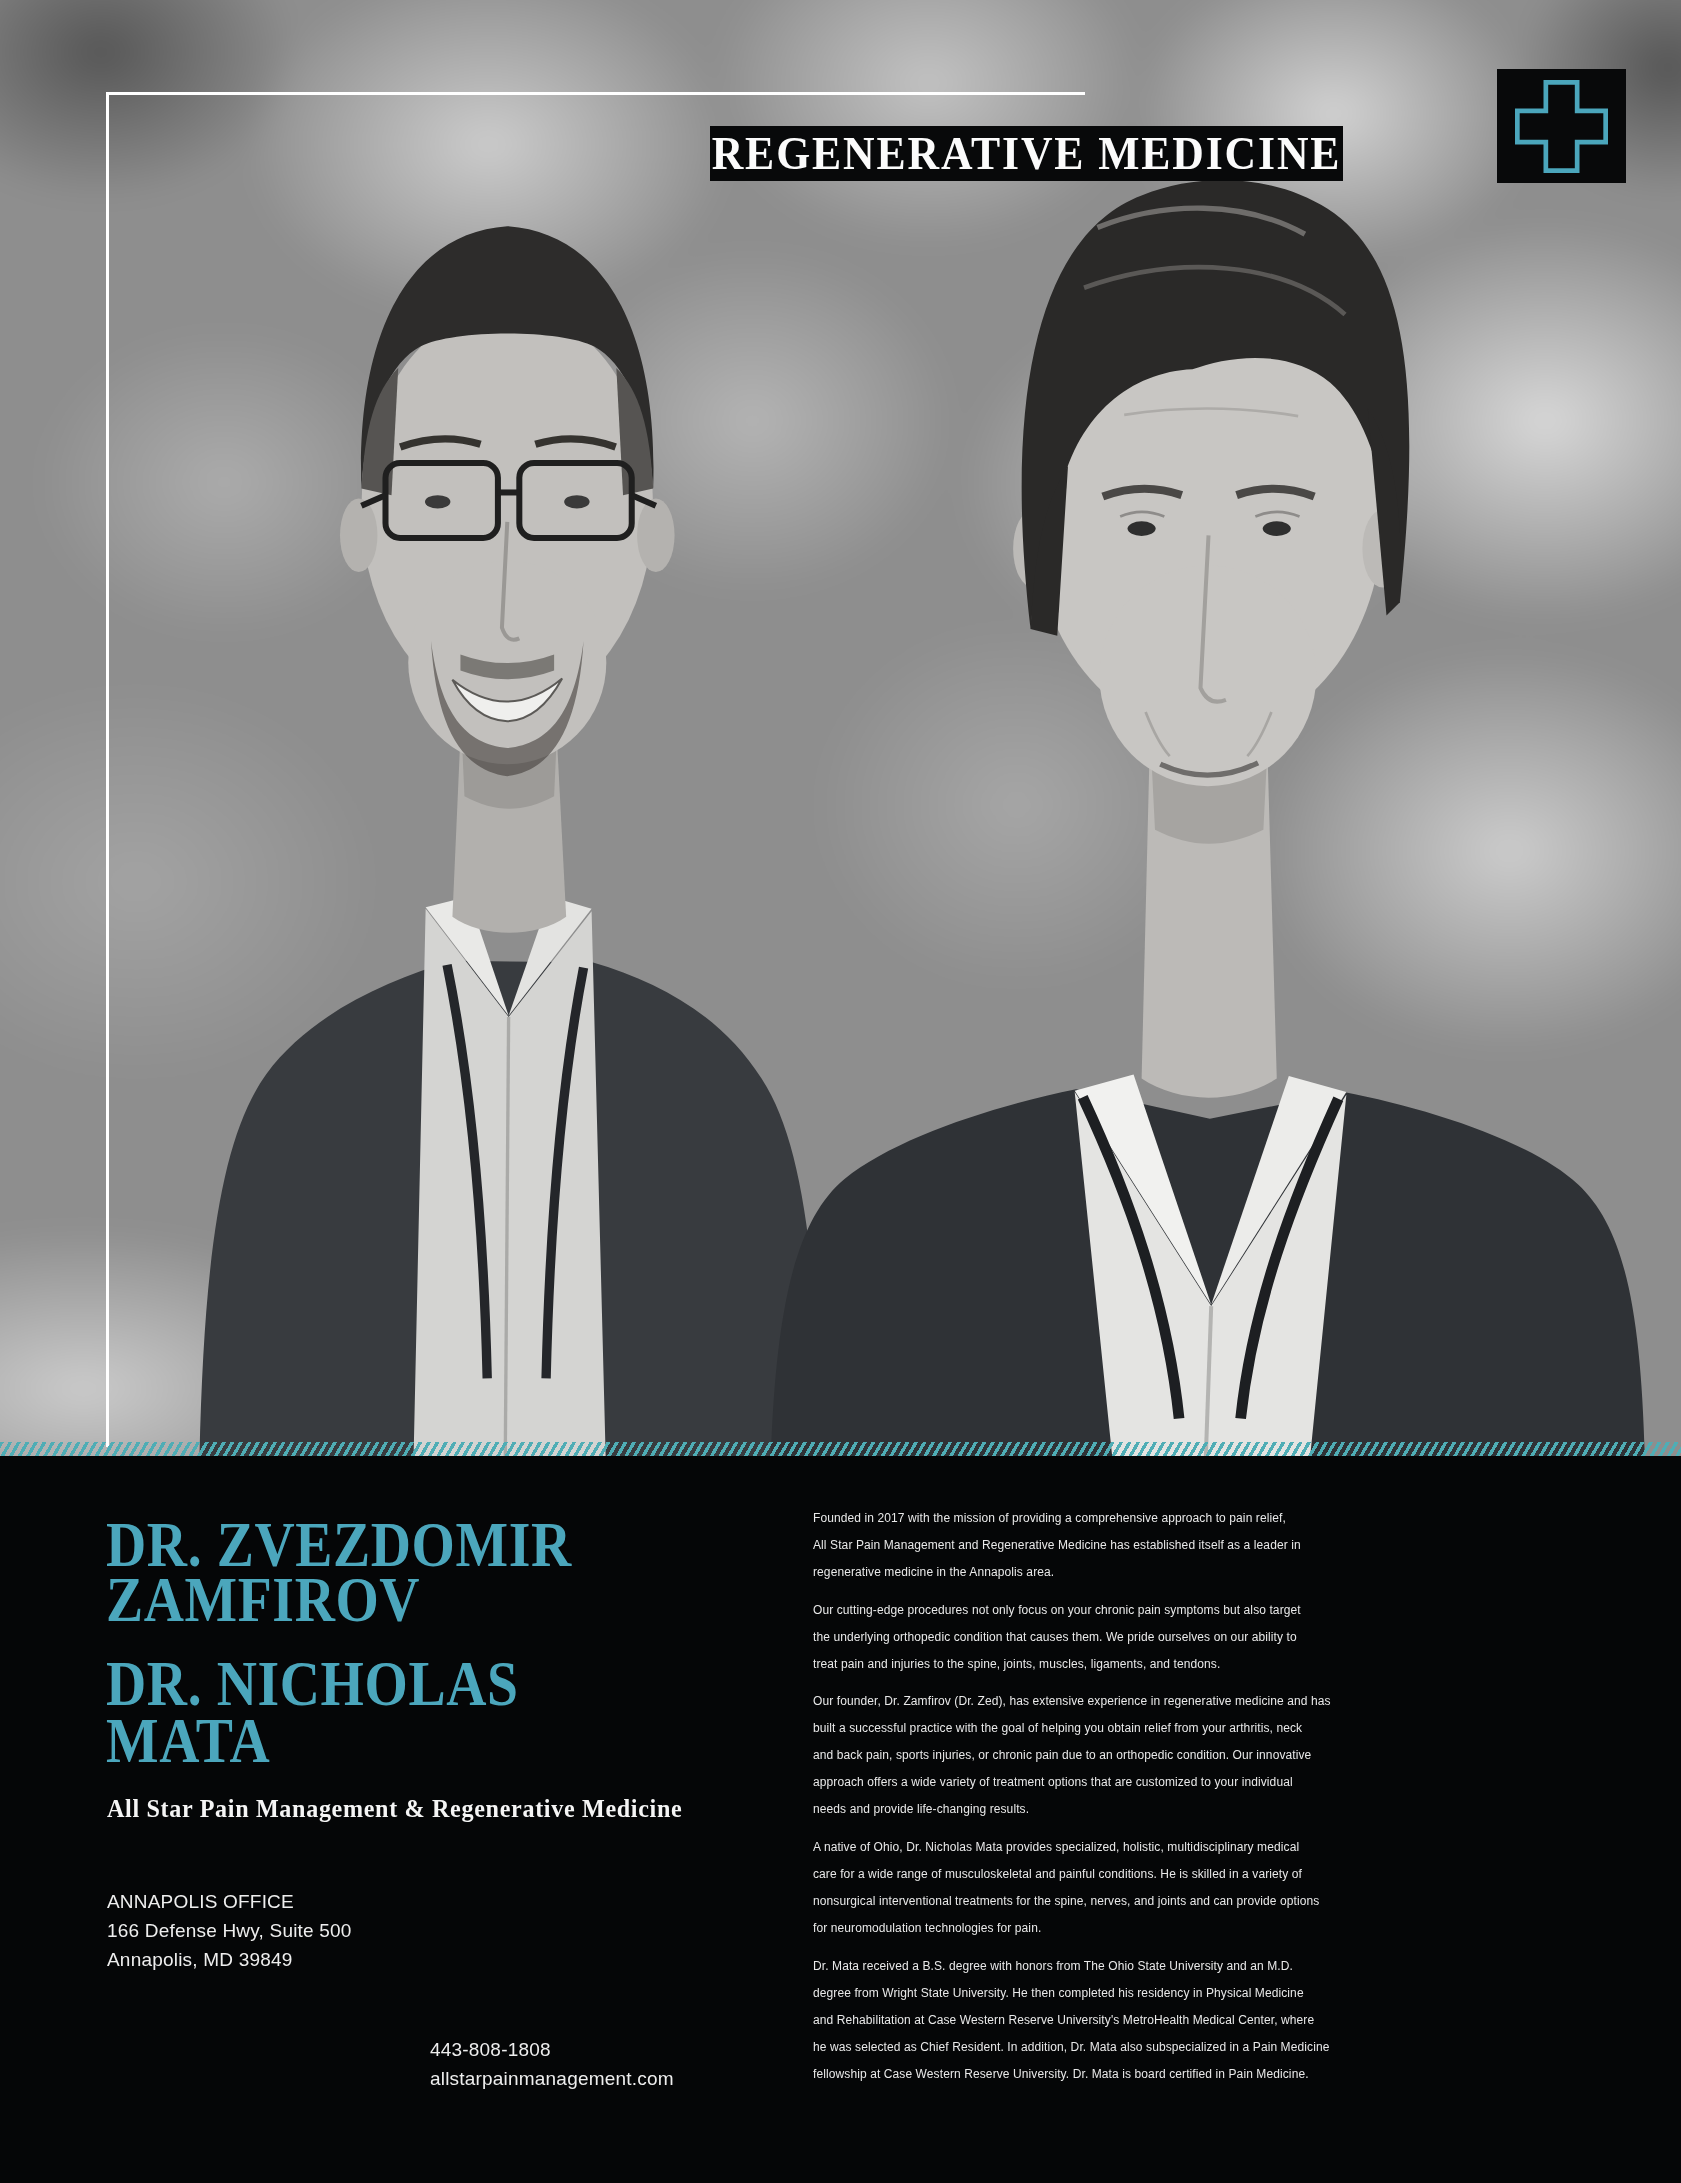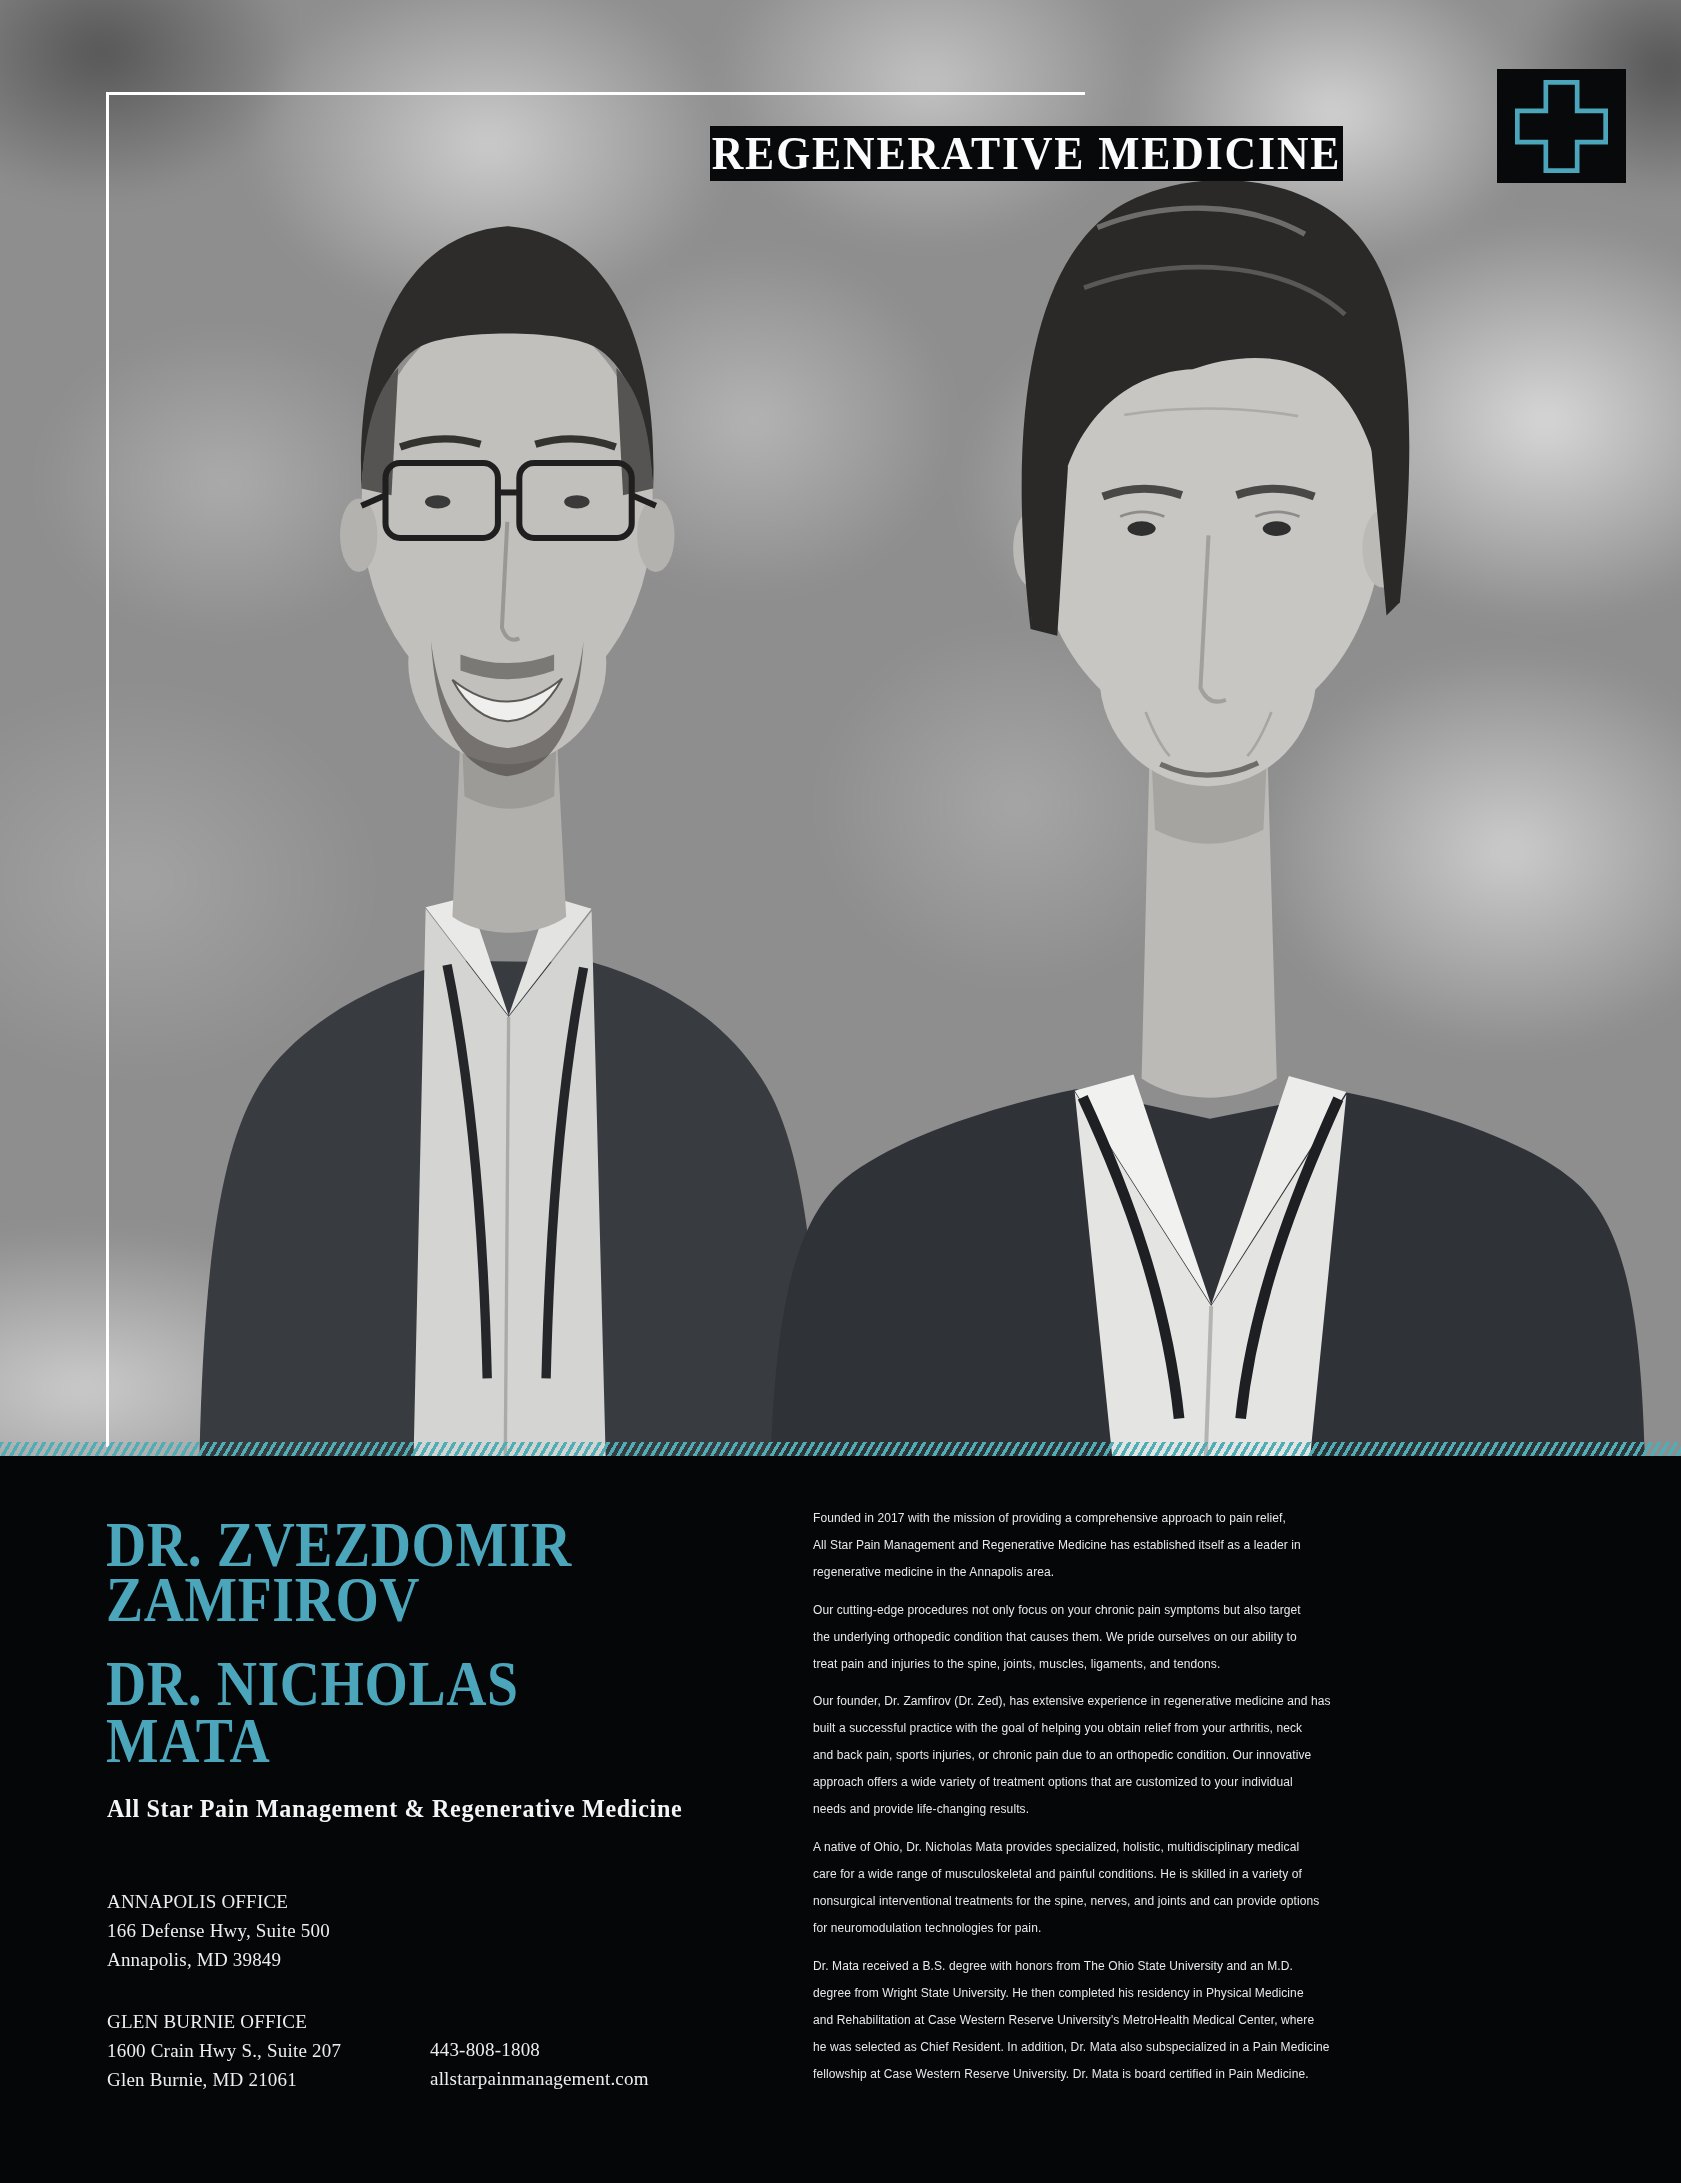--- a/index.html
+++ b/index.html
@@ -46,21 +46,21 @@
 
   
   .bottom-bg{position:absolute;left:0;top:1456px;width:1681px;height:727px;background:#050607;}
   .doc-name{position:absolute;left:106px;font-family:"Liberation Serif",serif;font-weight:bold;
     color:#4BA6BC;font-size:64px;line-height:64px;letter-spacing:0.7px;white-space:nowrap;
     transform:scaleX(.87);transform-origin:0 50%;}
   .tagline{position:absolute;left:107px;top:1794px;font-family:"Liberation Serif",serif;font-weight:bold;
     color:#f5f5f5;font-size:25.4px;letter-spacing:0.7px;white-space:nowrap;
     transform:scaleX(.95);transform-origin:0 50%;}
   .office{position:absolute;color:#eeeeee;font-size:19px;line-height:29px;letter-spacing:0.2px;font-weight:400;}
-  .office div{white-space:nowrap;font-family:Liberation Serif, serif;}
+  .office div{white-space:nowrap;}
   .office-annapolis{left:107px;top:1887px;}
   .office-bowie{left:430px;top:1887px;}
   .office-glenburnie{left:107px;top:2007px;}
   .contact{left:430px;top:2035px;}
   .about{position:absolute;left:813px;top:1505px;width:863px;color:#e9e9e9;}
   .para{white-space:pre-line;font-size:12px;line-height:27px;letter-spacing:0.1px;margin:0 0 10.7px 0;}
 </style>
 </head>
 <body>
 
@@ -182,25 +182,20 @@
 
   <div class="tagline">All Star Pain Management &amp; Regenerative Medicine</div>
 
   <div class="office office-annapolis">
     <div>ANNAPOLIS OFFICE</div>
     <div>166 Defense Hwy, Suite 500</div>
     <div>Annapolis, MD 39849</div>
   </div>
 
 
-  <div class="office office-glenburnie">
-    <div>GLEN BURNIE OFFICE</div>
-    <div>1600 Crain Hwy S., Suite 207</div>
-    <div>Glen Burnie, MD 21061</div>
-  </div>
 
   <div class="office contact">
     <div>443-808-1808</div>
     <div>allstarpainmanagement.com</div>
   </div>
 
   <div class="about">
     <p class="para">Founded in 2017 with the mission of providing a comprehensive approach to pain relief,
 All Star Pain Management and Regenerative Medicine has established itself as a leader in
 regenerative medicine in the Annapolis area.</p>

